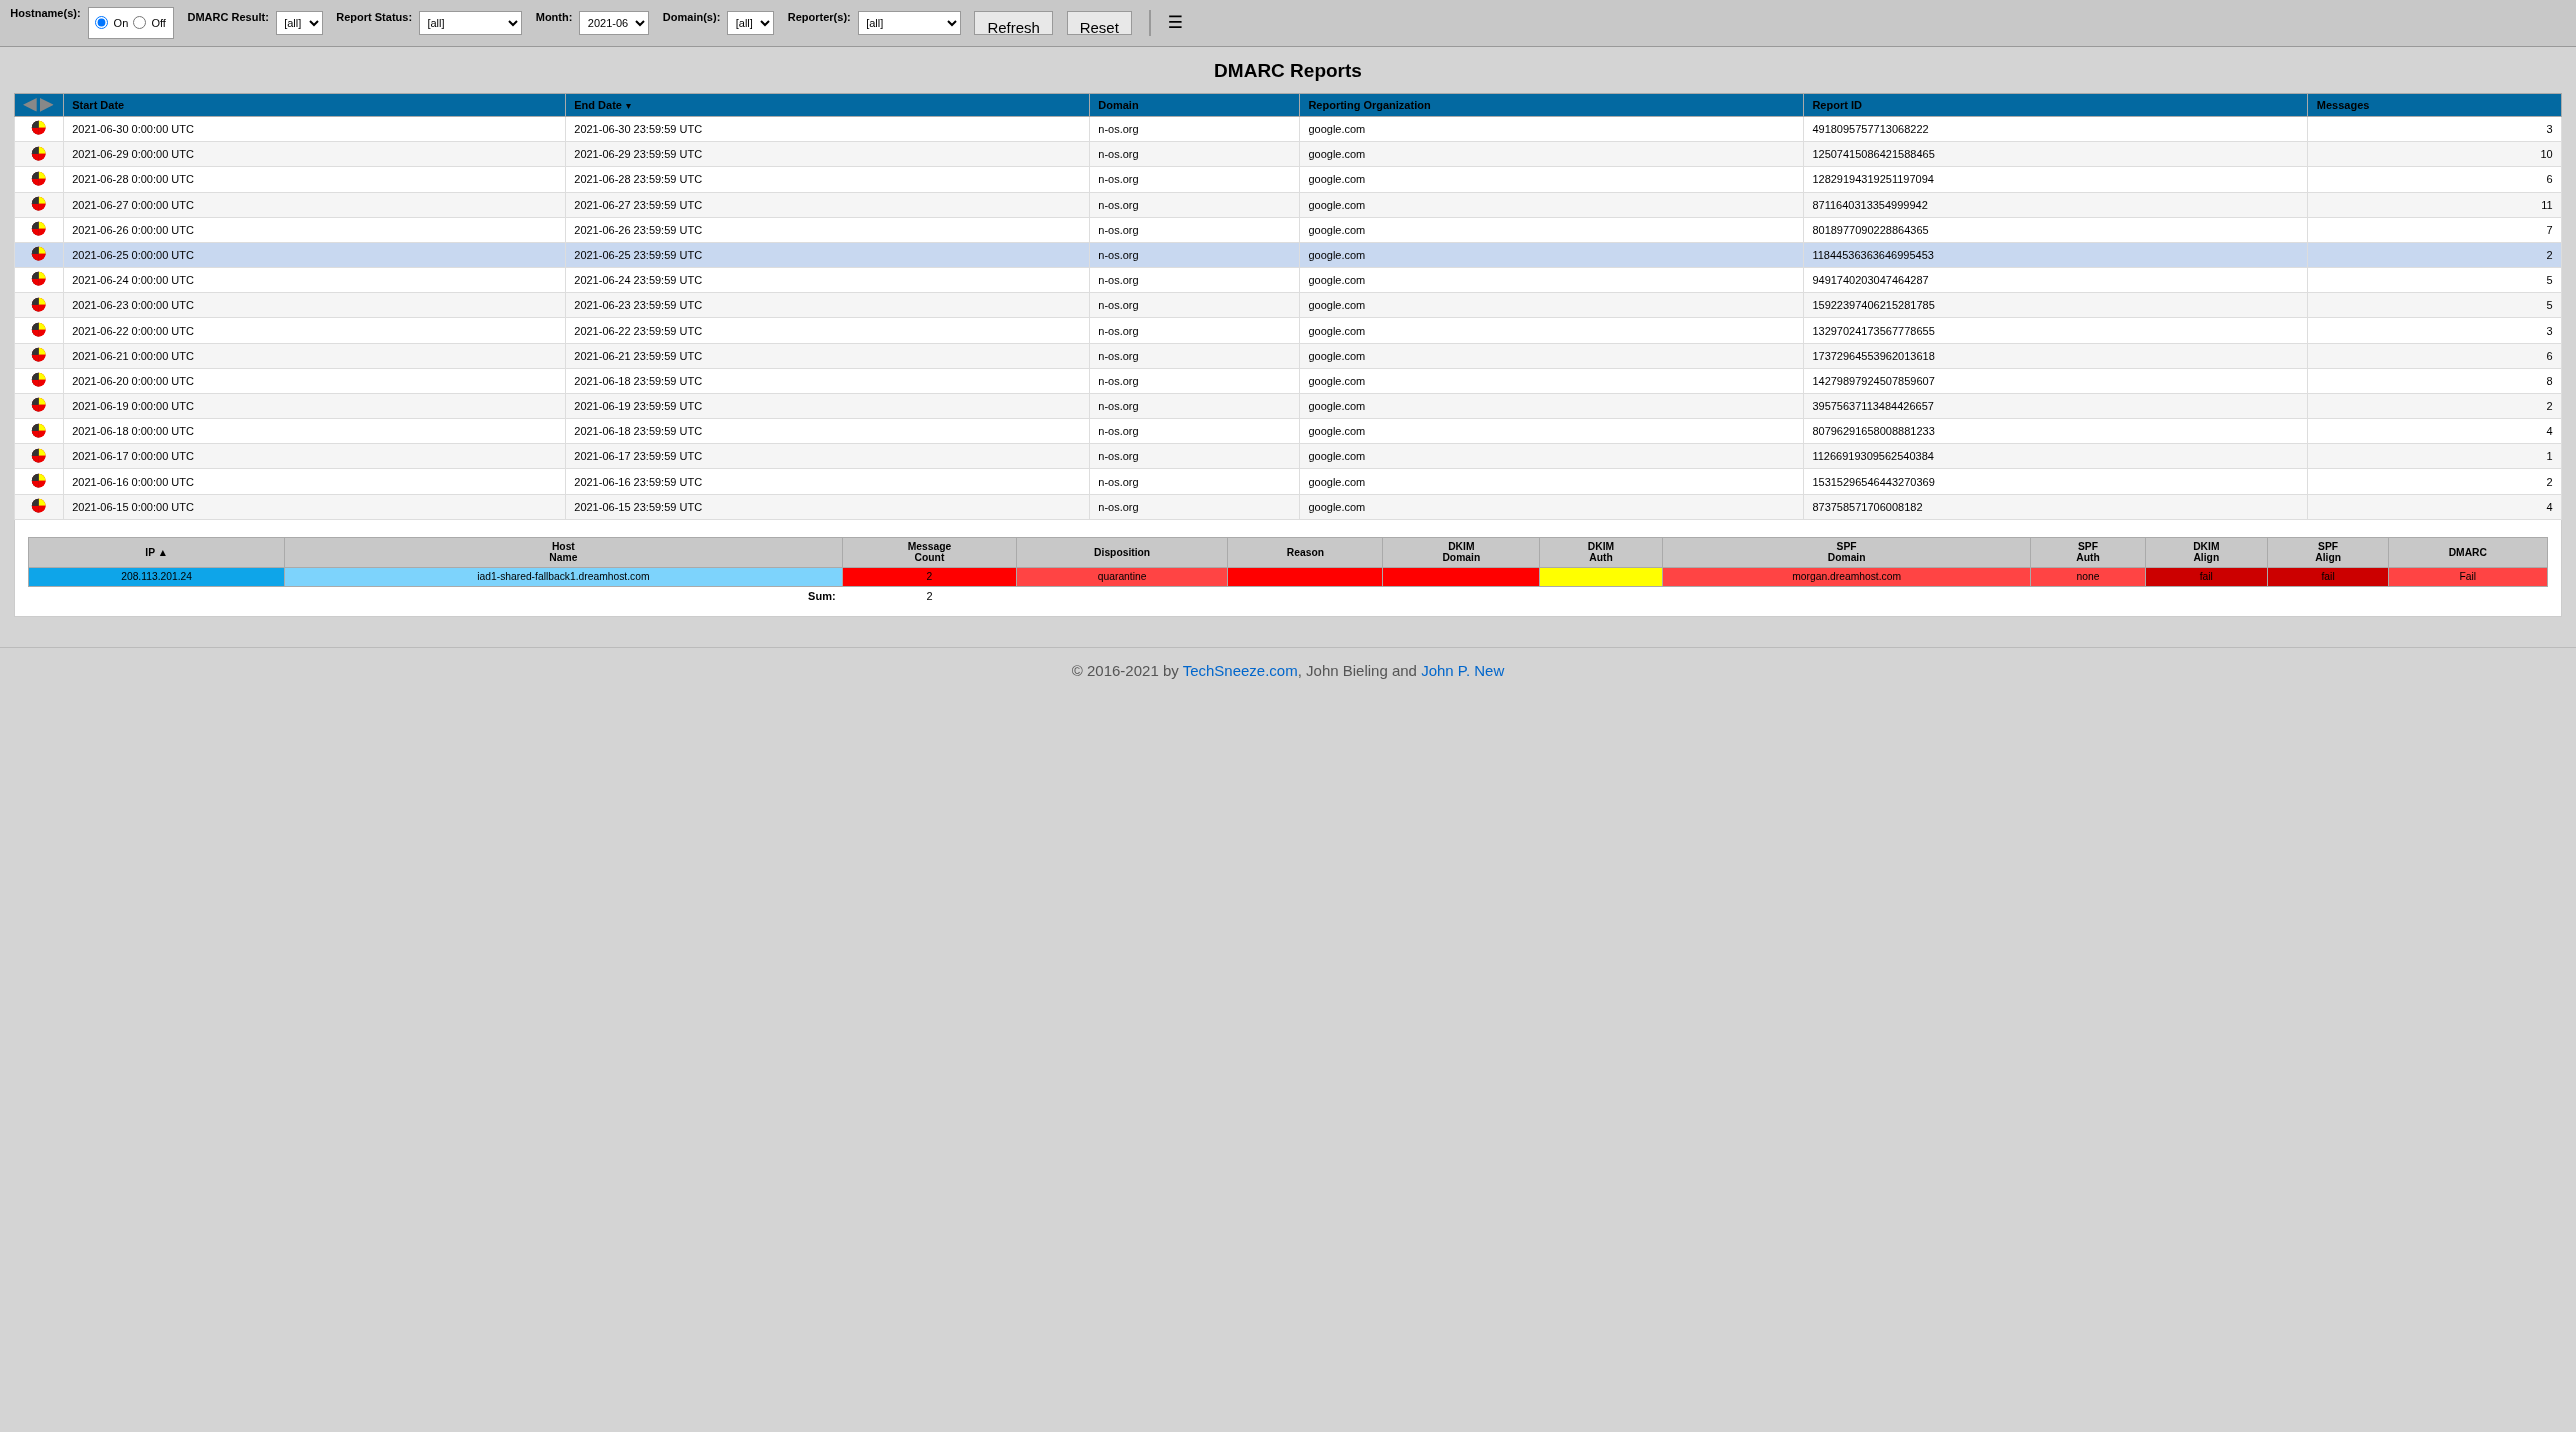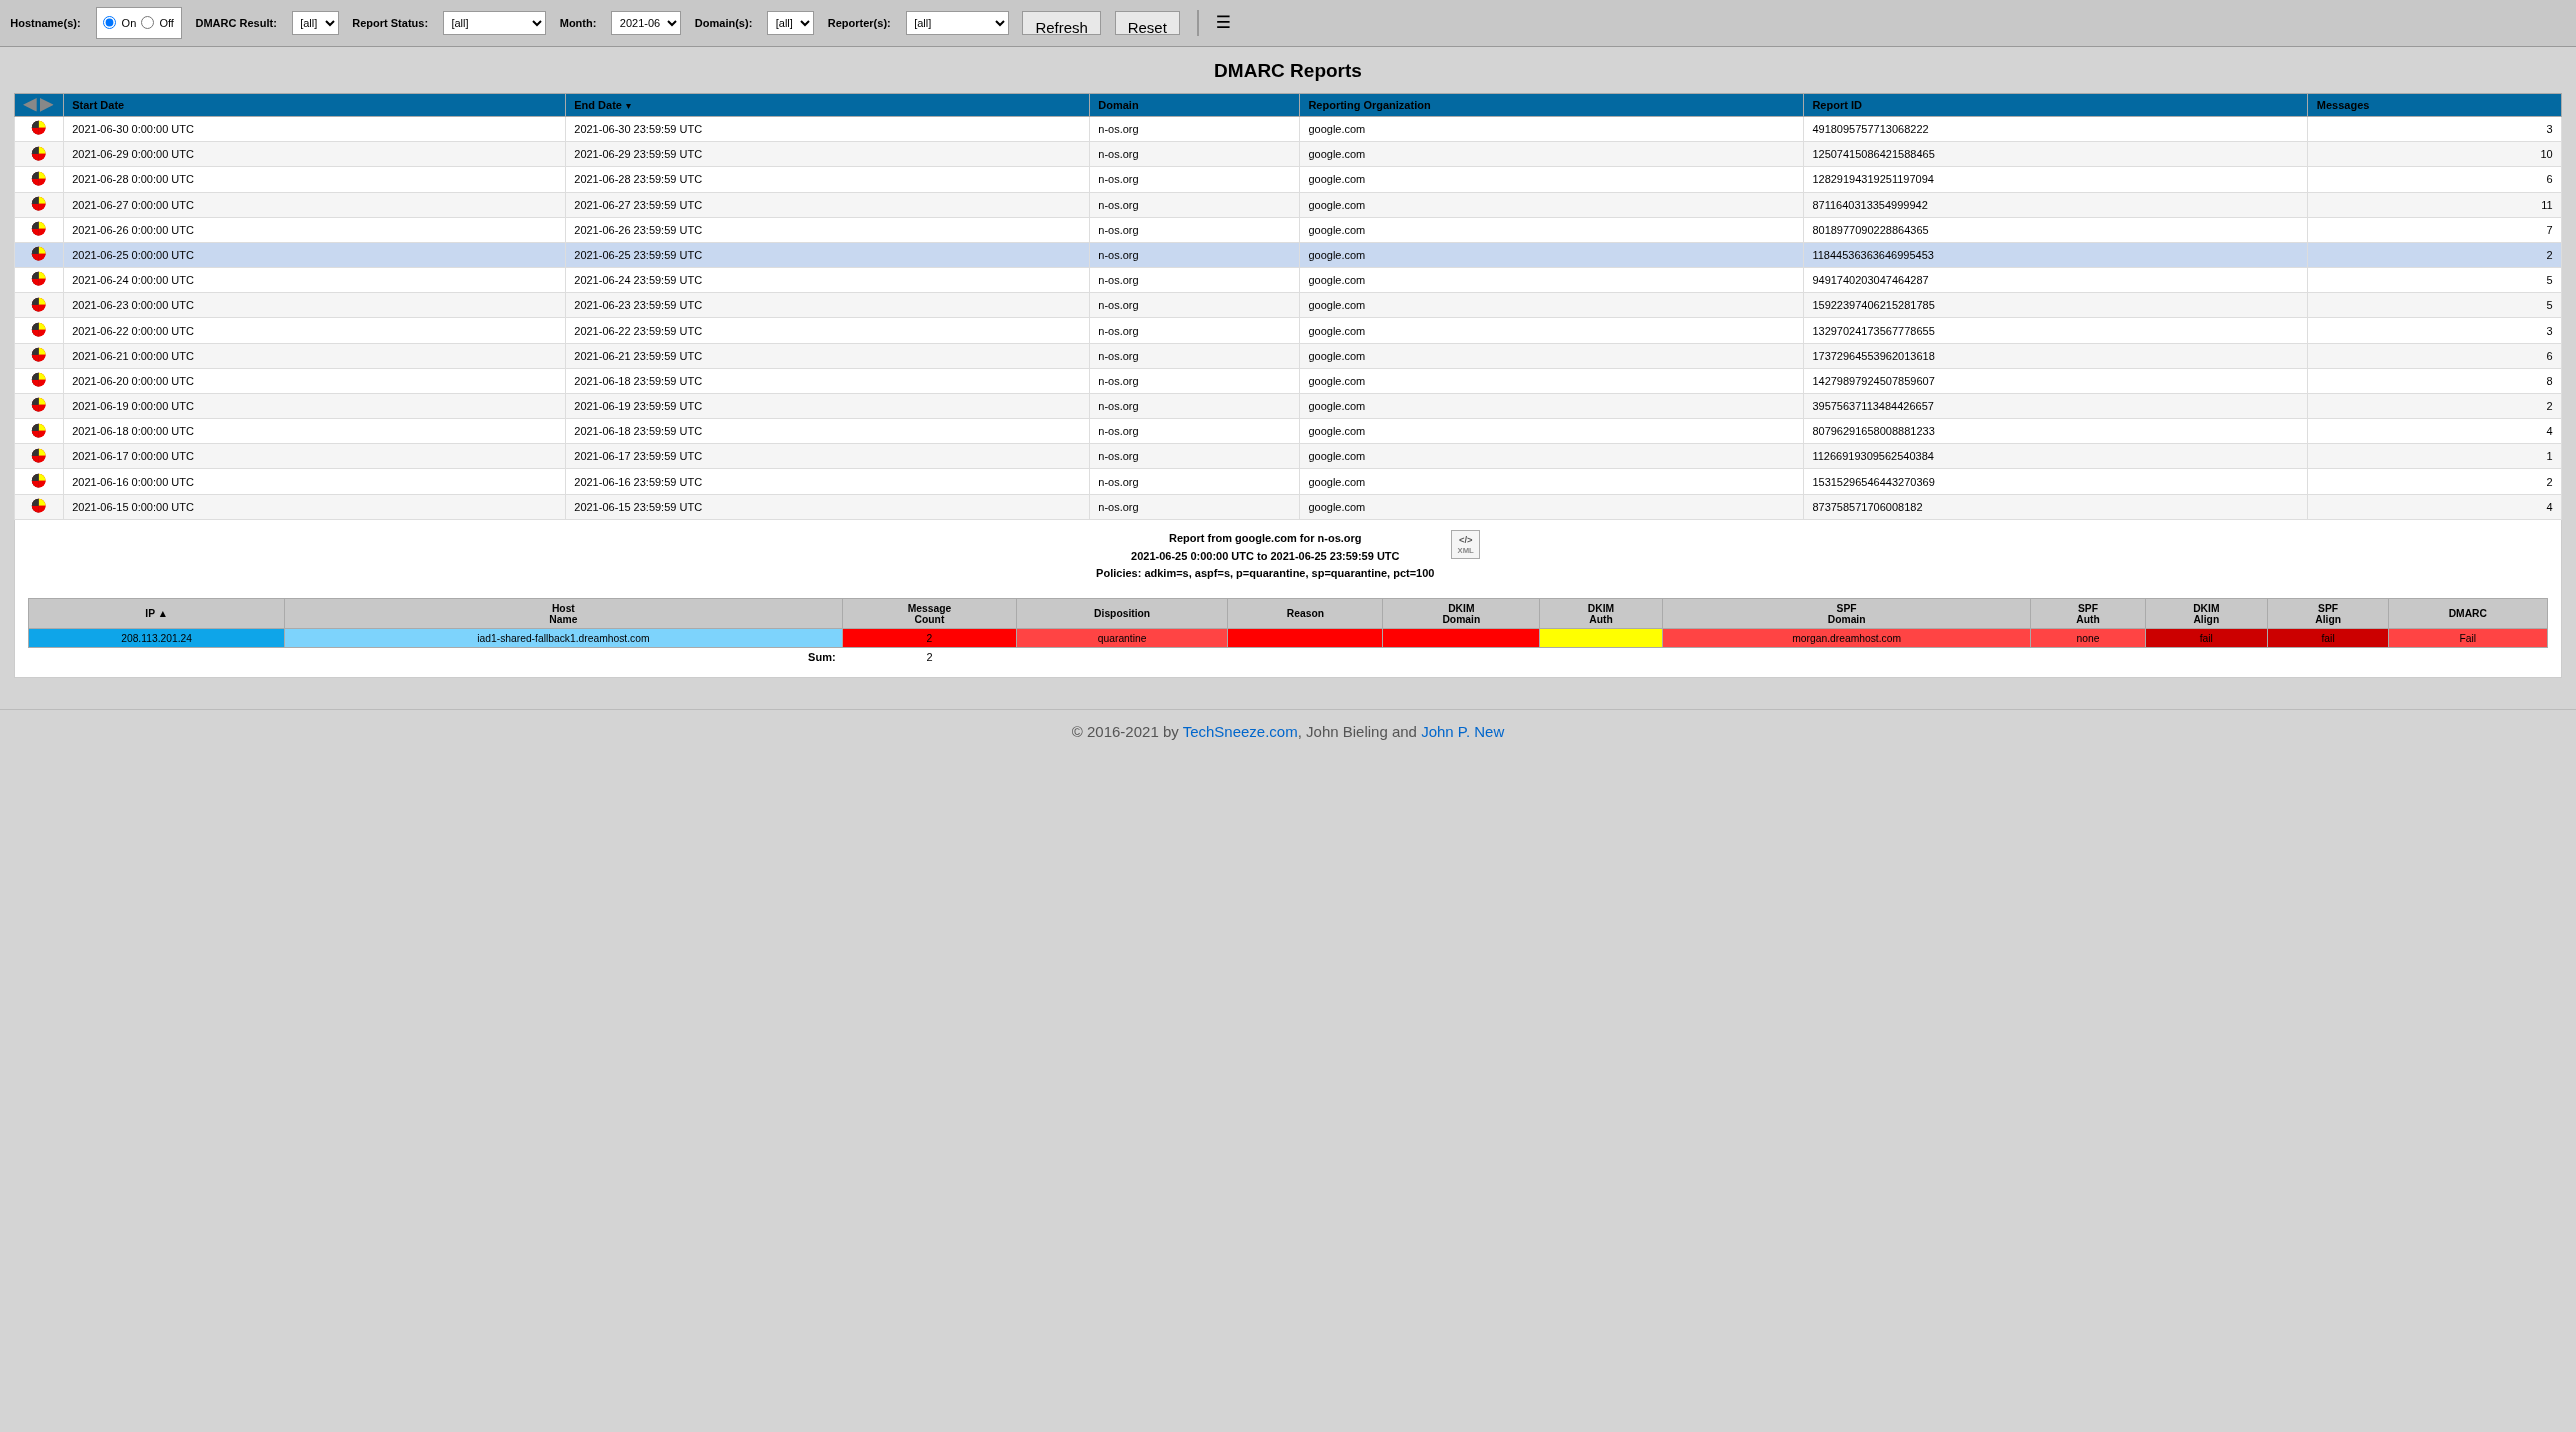--- a/index.html
+++ b/index.html
@@ -10,22 +10,21 @@
       background: #c8c8c8;
       border-bottom: 1.7px solid #999;
       padding: 6.9px 10.3px;
       display: flex;
       align-items: center;
       gap: 13.7px;
       flex-wrap: wrap;
     }
     .toolbar-group {
       display: flex;
-      align-items: center;
-      gap: 15px;
+      gap: 7px;
     }
     .toolbar-label {
       font-weight: bold;
       font-size: 11px;
       white-space: nowrap;
     }
     .toolbar-select {
       height: 24px;
       font-size: 11px;
       border: 0.9px solid #999;
@@ -514,30 +513,20 @@
             <td>n-os.org</td>
             <td>google.com</td>
             <td>873758571706008182</td>
             <td style="text-align: right;">4</td>
           </tr>
         </tbody>
     </table>
   </div>
 
   <div id="detail-section">
-    <div class="detail-header-row">
-      <div class="detail-header">
-        <p>Report from google.com for n-os.org</p>
-        <p>2021-06-25 0:00:00 UTC to 2021-06-25 23:59:59 UTC</p>
-        <p>Policies: adkim=s, aspf=s, p=quarantine, sp=quarantine, pct=100</p>
-      </div>
-      <div class="xml-icon">
-        &lt;/&gt;<br><span>XML</span>
-      </div>
-    </div>
 
     <table class="detail-table">
       <thead>
         <tr>
           <th>IP ▲</th>
           <th>Host<br>Name</th>
           <th>Message<br>Count</th>
           <th>Disposition</th>
           <th>Reason</th>
           <th>DKIM<br>Domain</th>

